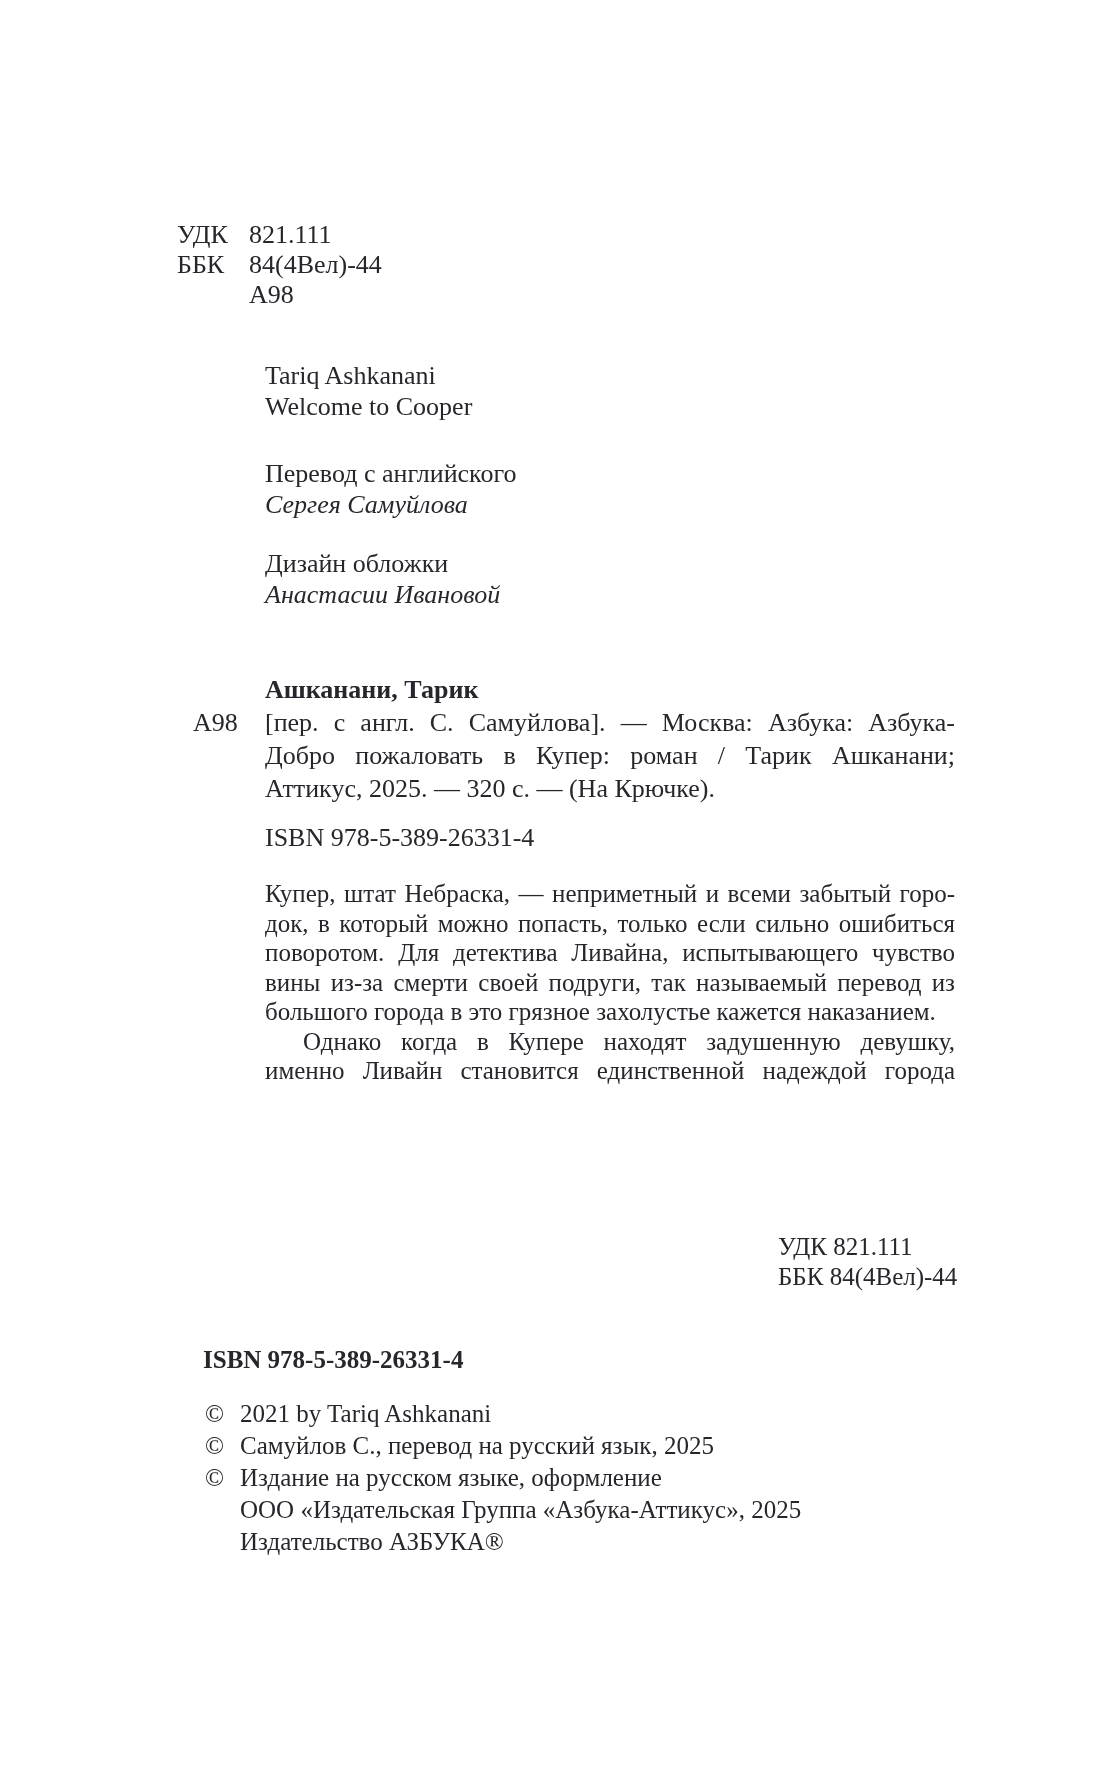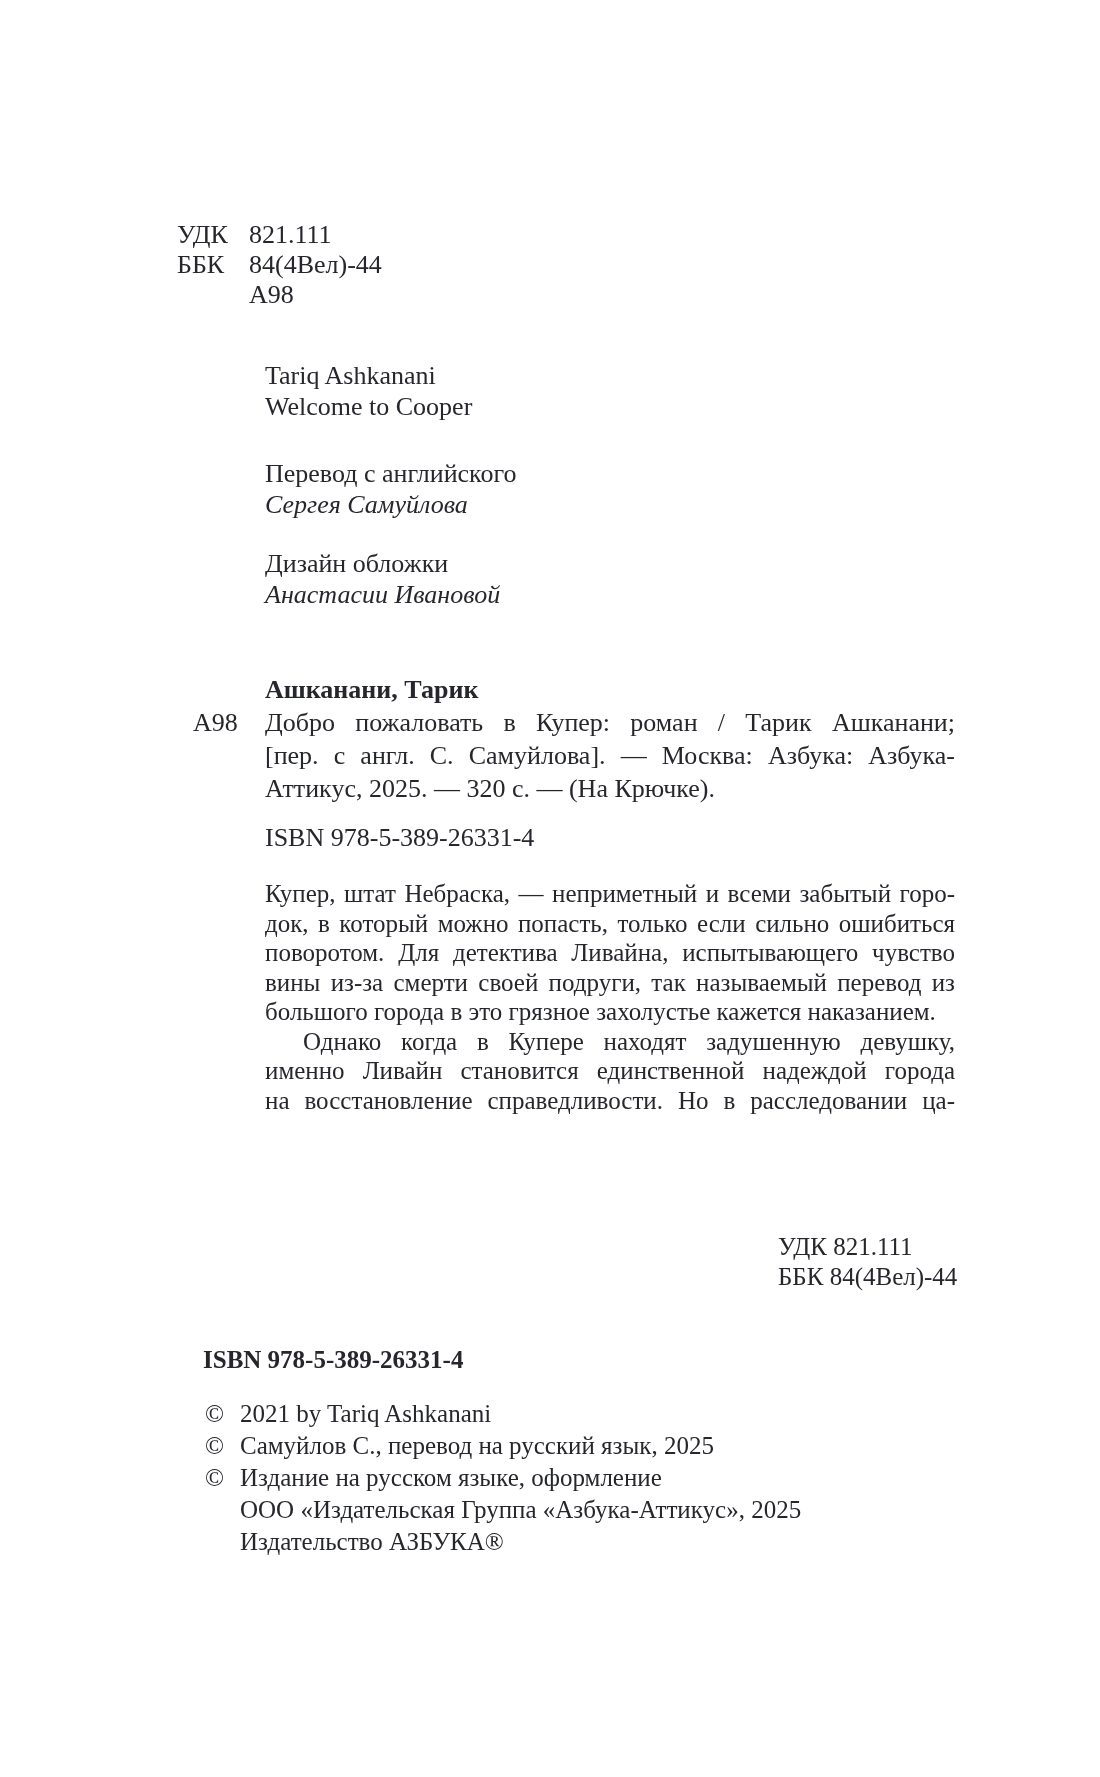--- a/index.html
+++ b/index.html
@@ -82,41 +82,40 @@
   <div class="abs credit-block design">
     <div>Дизайн обложки</div>
     <div class="credit-name">Анастасии Ивановой</div>
   </div>
 
   <div class="abs bib">
     <div class="bib-header">Ашканани, Тарик</div>
     <div class="bib-row">
       <span class="bib-code">А98</span>
       <div class="bib-text">
+          <div class="jline">[пер. с англ. С. Самуйлова]. — Москва: Азбука: Азбука-</div>
           <div class="jline">Добро пожаловать в Купер: роман / Тарик Ашканани;</div>
-          <div class="jline">[пер. с англ. С. Самуйлова]. — Москва: Азбука: Азбука-</div>
           <div class="jline last">Аттикус, 2025. — 320 с. — (На Крючке).</div>
         </div>
     </div>
   </div>
 
   <div class="abs isbn-mid">ISBN 978-5-389-26331-4</div>
 
   <div class="abs annotation">
       <div class="para">
         <div class="jline">Купер, штат Небраска, — неприметный и всеми забытый горо-</div>
         <div class="jline">док, в который можно попасть, только если сильно ошибиться</div>
         <div class="jline">поворотом. Для детектива Ливайна, испытывающего чувство</div>
         <div class="jline">вины из-за смерти своей подруги, так называемый перевод из</div>
         <div class="jline last">большого города в это грязное захолустье кажется наказанием.</div>
       </div>
       <div class="para">
         <div class="jline indent">Однако когда в Купере находят задушенную девушку,</div>
         <div class="jline">именно Ливайн становится единственной надеждой города</div>
-        <div class="jline">на восстановление справедливости. Но в расследовании ца-</div>
       </div>
     </div>
 
   <div class="abs udk-bottom">
     <div>УДК 821.111</div>
     <div>ББК 84(4Вел)-44</div>
   </div>
 
   <div class="abs isbn-bottom">ISBN 978-5-389-26331-4</div>
 

